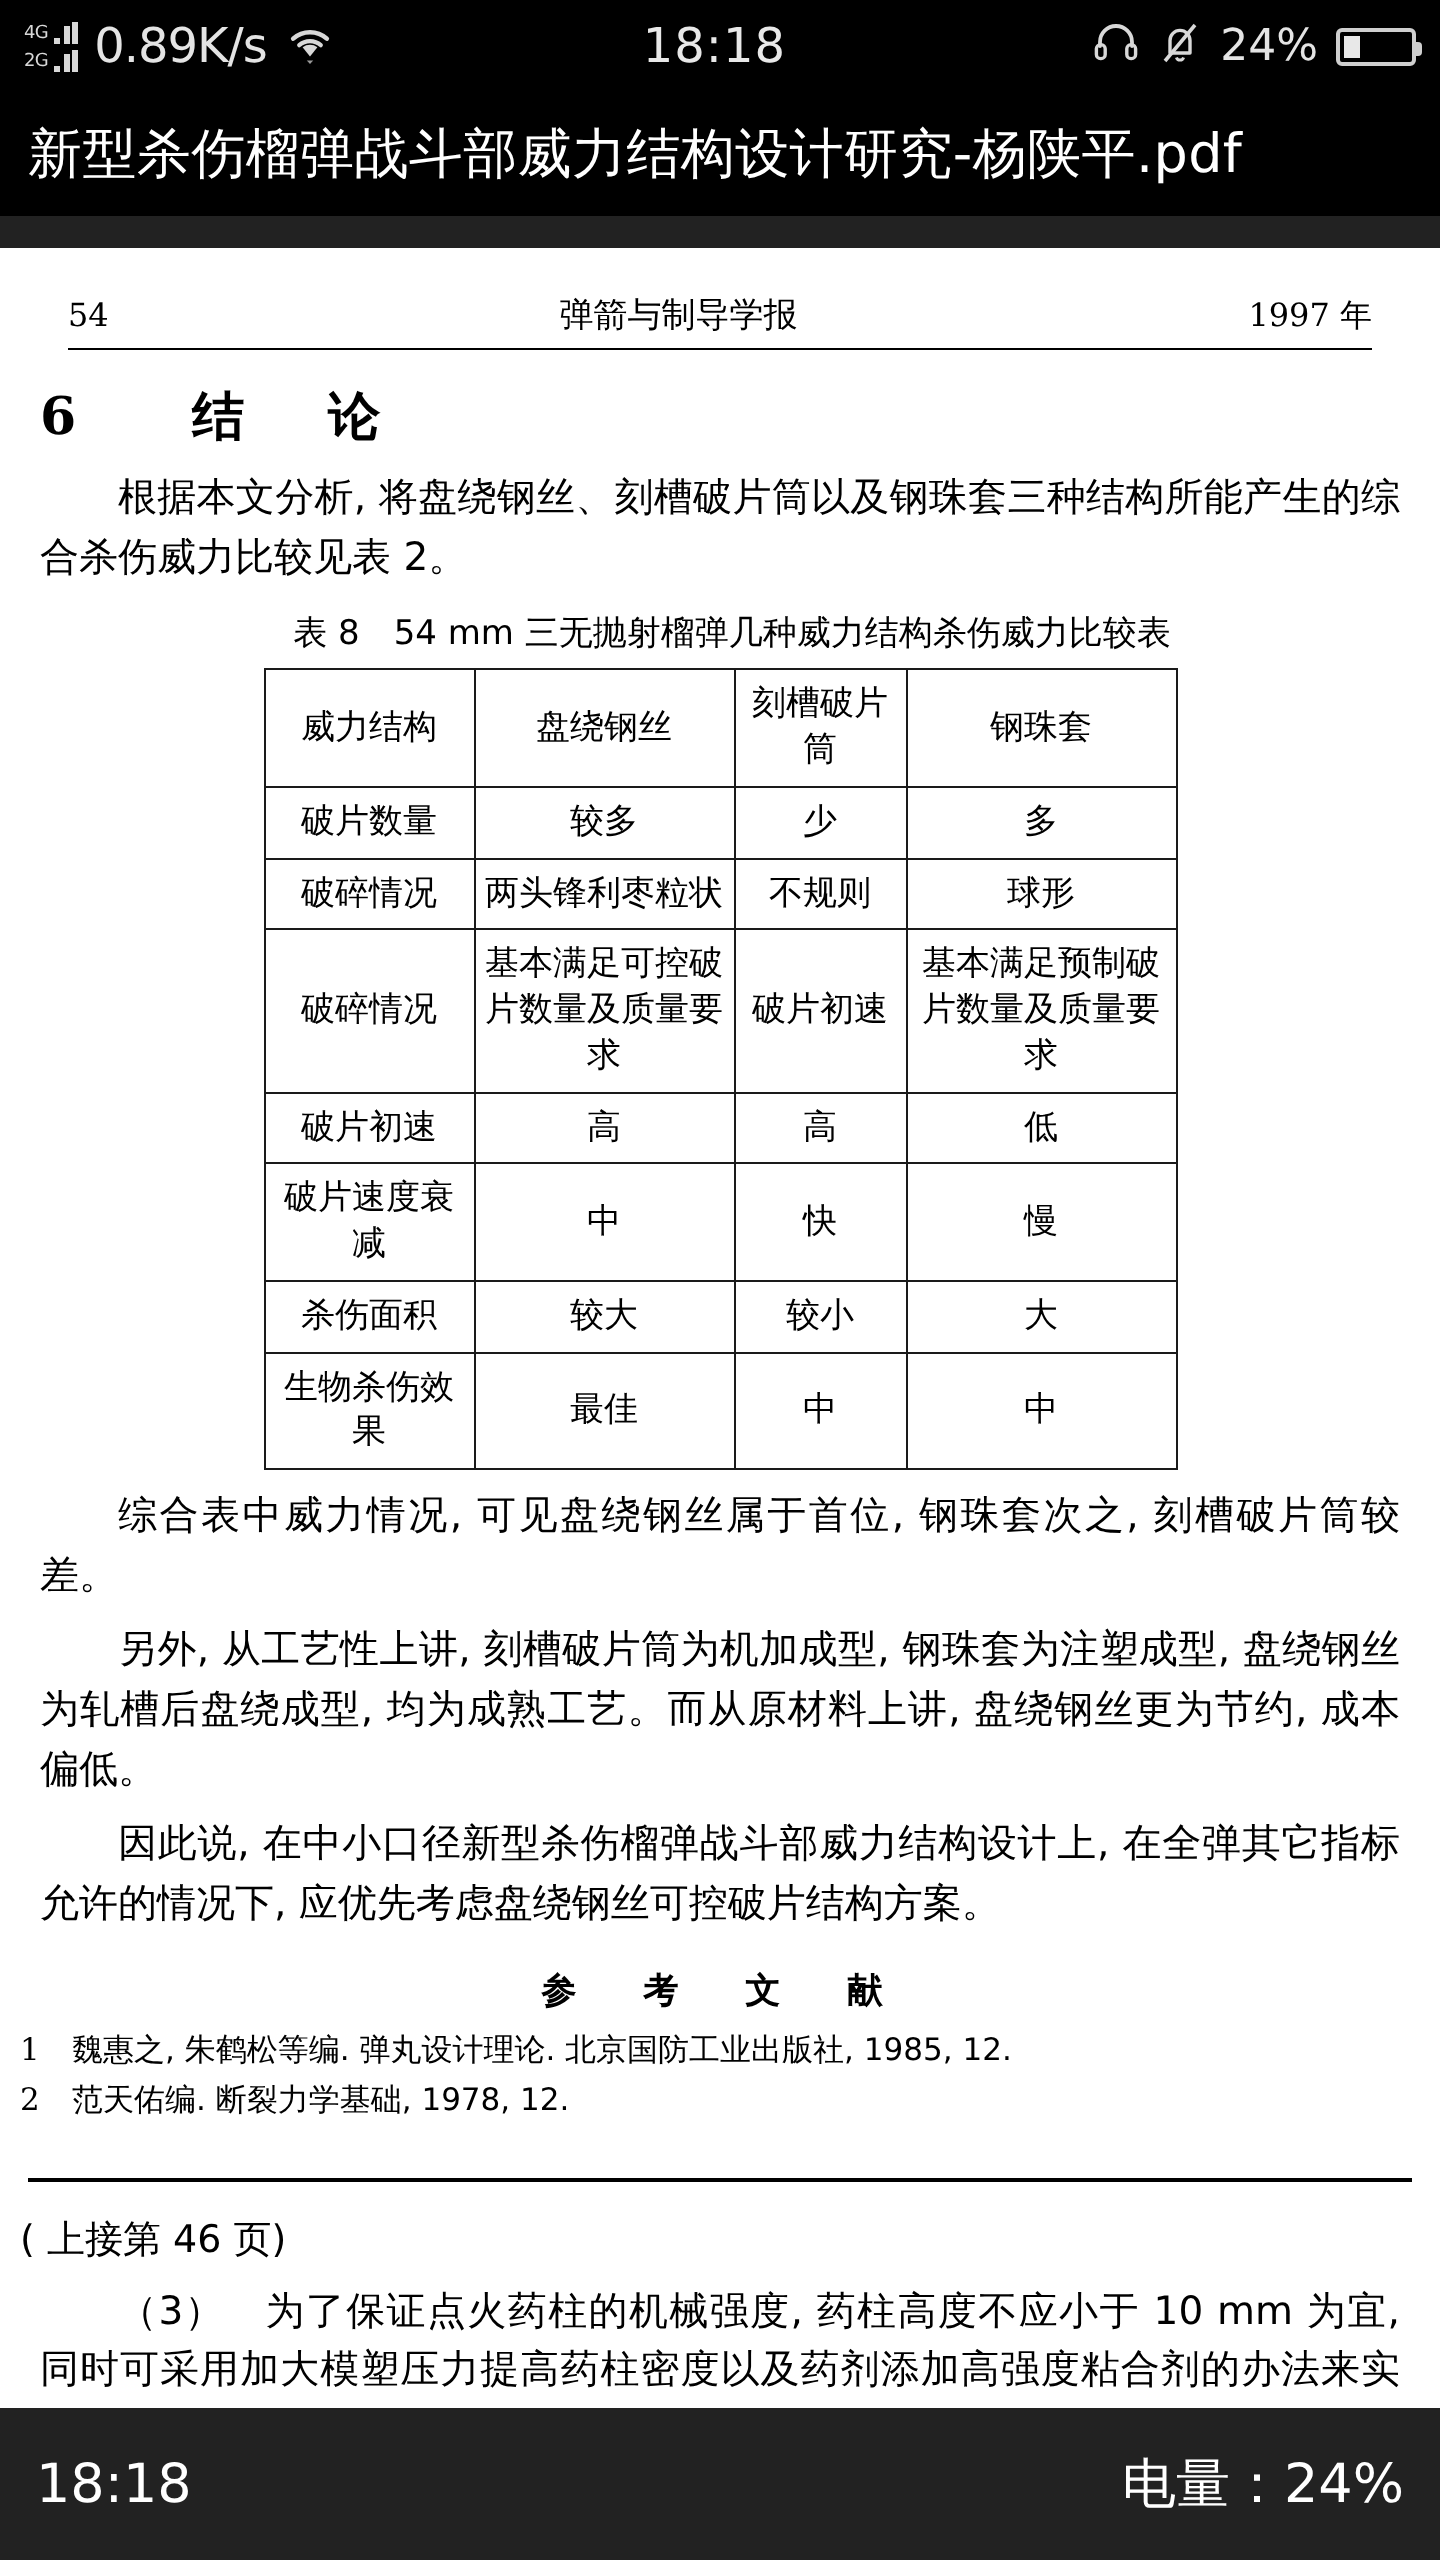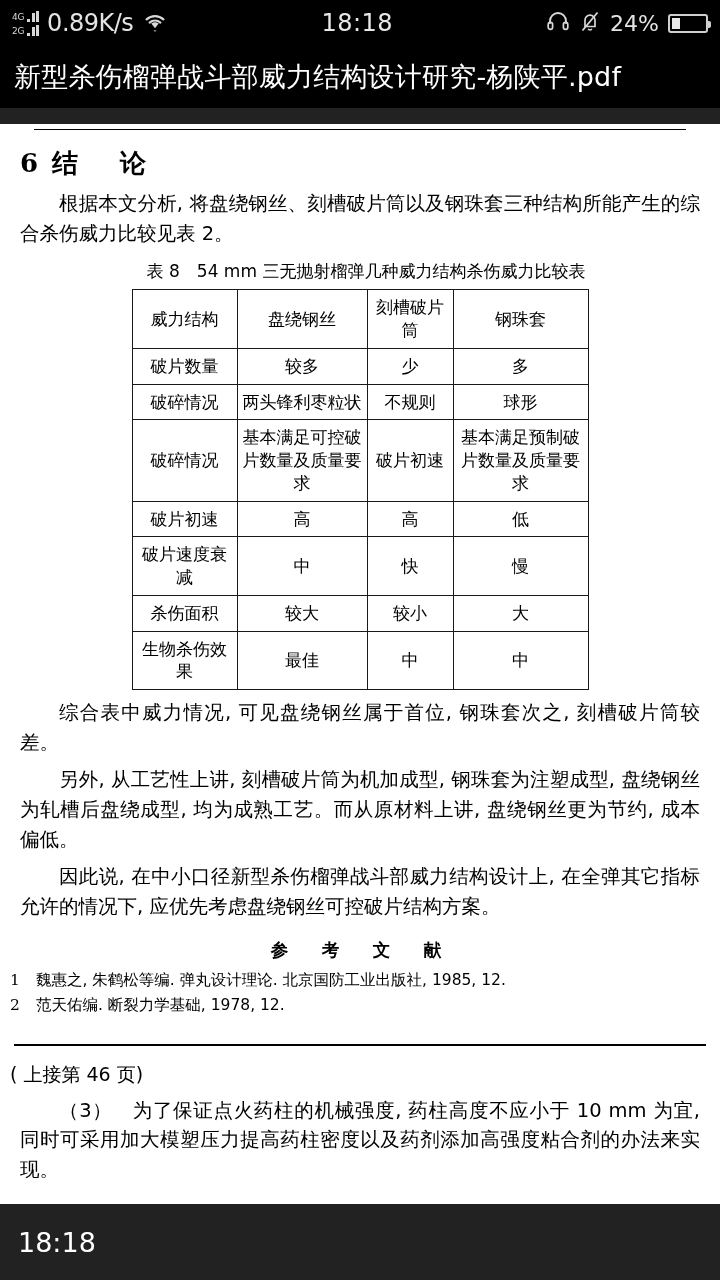--- a/index.html
+++ b/index.html
@@ -63,21 +63,21 @@
   }
   .runhead .pg{ flex:0 0 auto; font-family:"DejaVu Serif","Liberation Serif",serif; }
   .runhead .jn{ flex:1; text-align:center; font-size:17px; }
   .runhead .yr{ flex:0 0 auto; font-size:16px; font-family:"DejaVu Serif","Liberation Serif",serif; }
   .rule{ margin:5px 34px 0 34px; border-bottom:1.6px solid #000; }
 
   .sechead{
     margin:16px 0 0 20px; font-size:26px; font-weight:bold; letter-spacing:2px;
   }
   .sechead .num{ font-family:"DejaVu Serif","Liberation Serif",serif; margin-right:12px; }
-  .sechead .sp{ letter-spacing:8px; }
+  .sechead .sp{ letter-spacing:8px;margin-left:44px; }
 
   .body-p{
     margin:8px 20px 0 20px; font-size:19.5px; line-height:1.52; text-align:justify;
   }
   .indent{ text-indent:2em; }
 
   .tbl-cap{ text-align:center; font-size:17px; margin:12px 0 6px 0;padding-left:12px; }
 
   table.cmp{
     border-collapse:collapse; margin:0 auto; width:456px;
@@ -175,20 +175,25 @@
   </div>
 
   <div class="titlebar">
     <div class="t">新型杀伤榴弹战斗部威力结构设计研究-杨陕平.pdf</div>
   </div>
 
   <div class="gapstrip"></div>
 
   <div class="paper">
 
+    <div class="runhead">
+      <span class="pg">54</span>
+      <span class="jn">弹箭与制导学报</span>
+      <span class="yr">1997 年</span>
+    </div>
     <div class="rule"></div>
 
     <div class="sechead">
       <span class="num">6</span><span class="sp">结　论</span>
     </div>
 
     <p class="body-p indent">根据本文分析, 将盘绕钢丝、刻槽破片筒以及钢珠套三种结构所能产生的综合杀伤威力比较见表 2。</p>
 
     <div class="tbl-cap">表 8　54 mm 三无抛射榴弹几种威力结构杀伤威力比较表</div>
 
@@ -270,15 +275,16 @@
     <div class="divider"></div>
 
     <div class="contfrom">( 上接第 46 页)</div>
 
     <p class="body-p indent">（3）　为了保证点火药柱的机械强度, 药柱高度不应小于 10 mm 为宜, 同时可采用加大模塑压力提高药柱密度以及药剂添加高强度粘合剂的办法来实现。</p>
 
   </div>
 
   <div class="bottombar">
     <span>18:18</span>
+    <span>电量：24%</span>
   </div>
 
 </div>
 
 </body></html>

